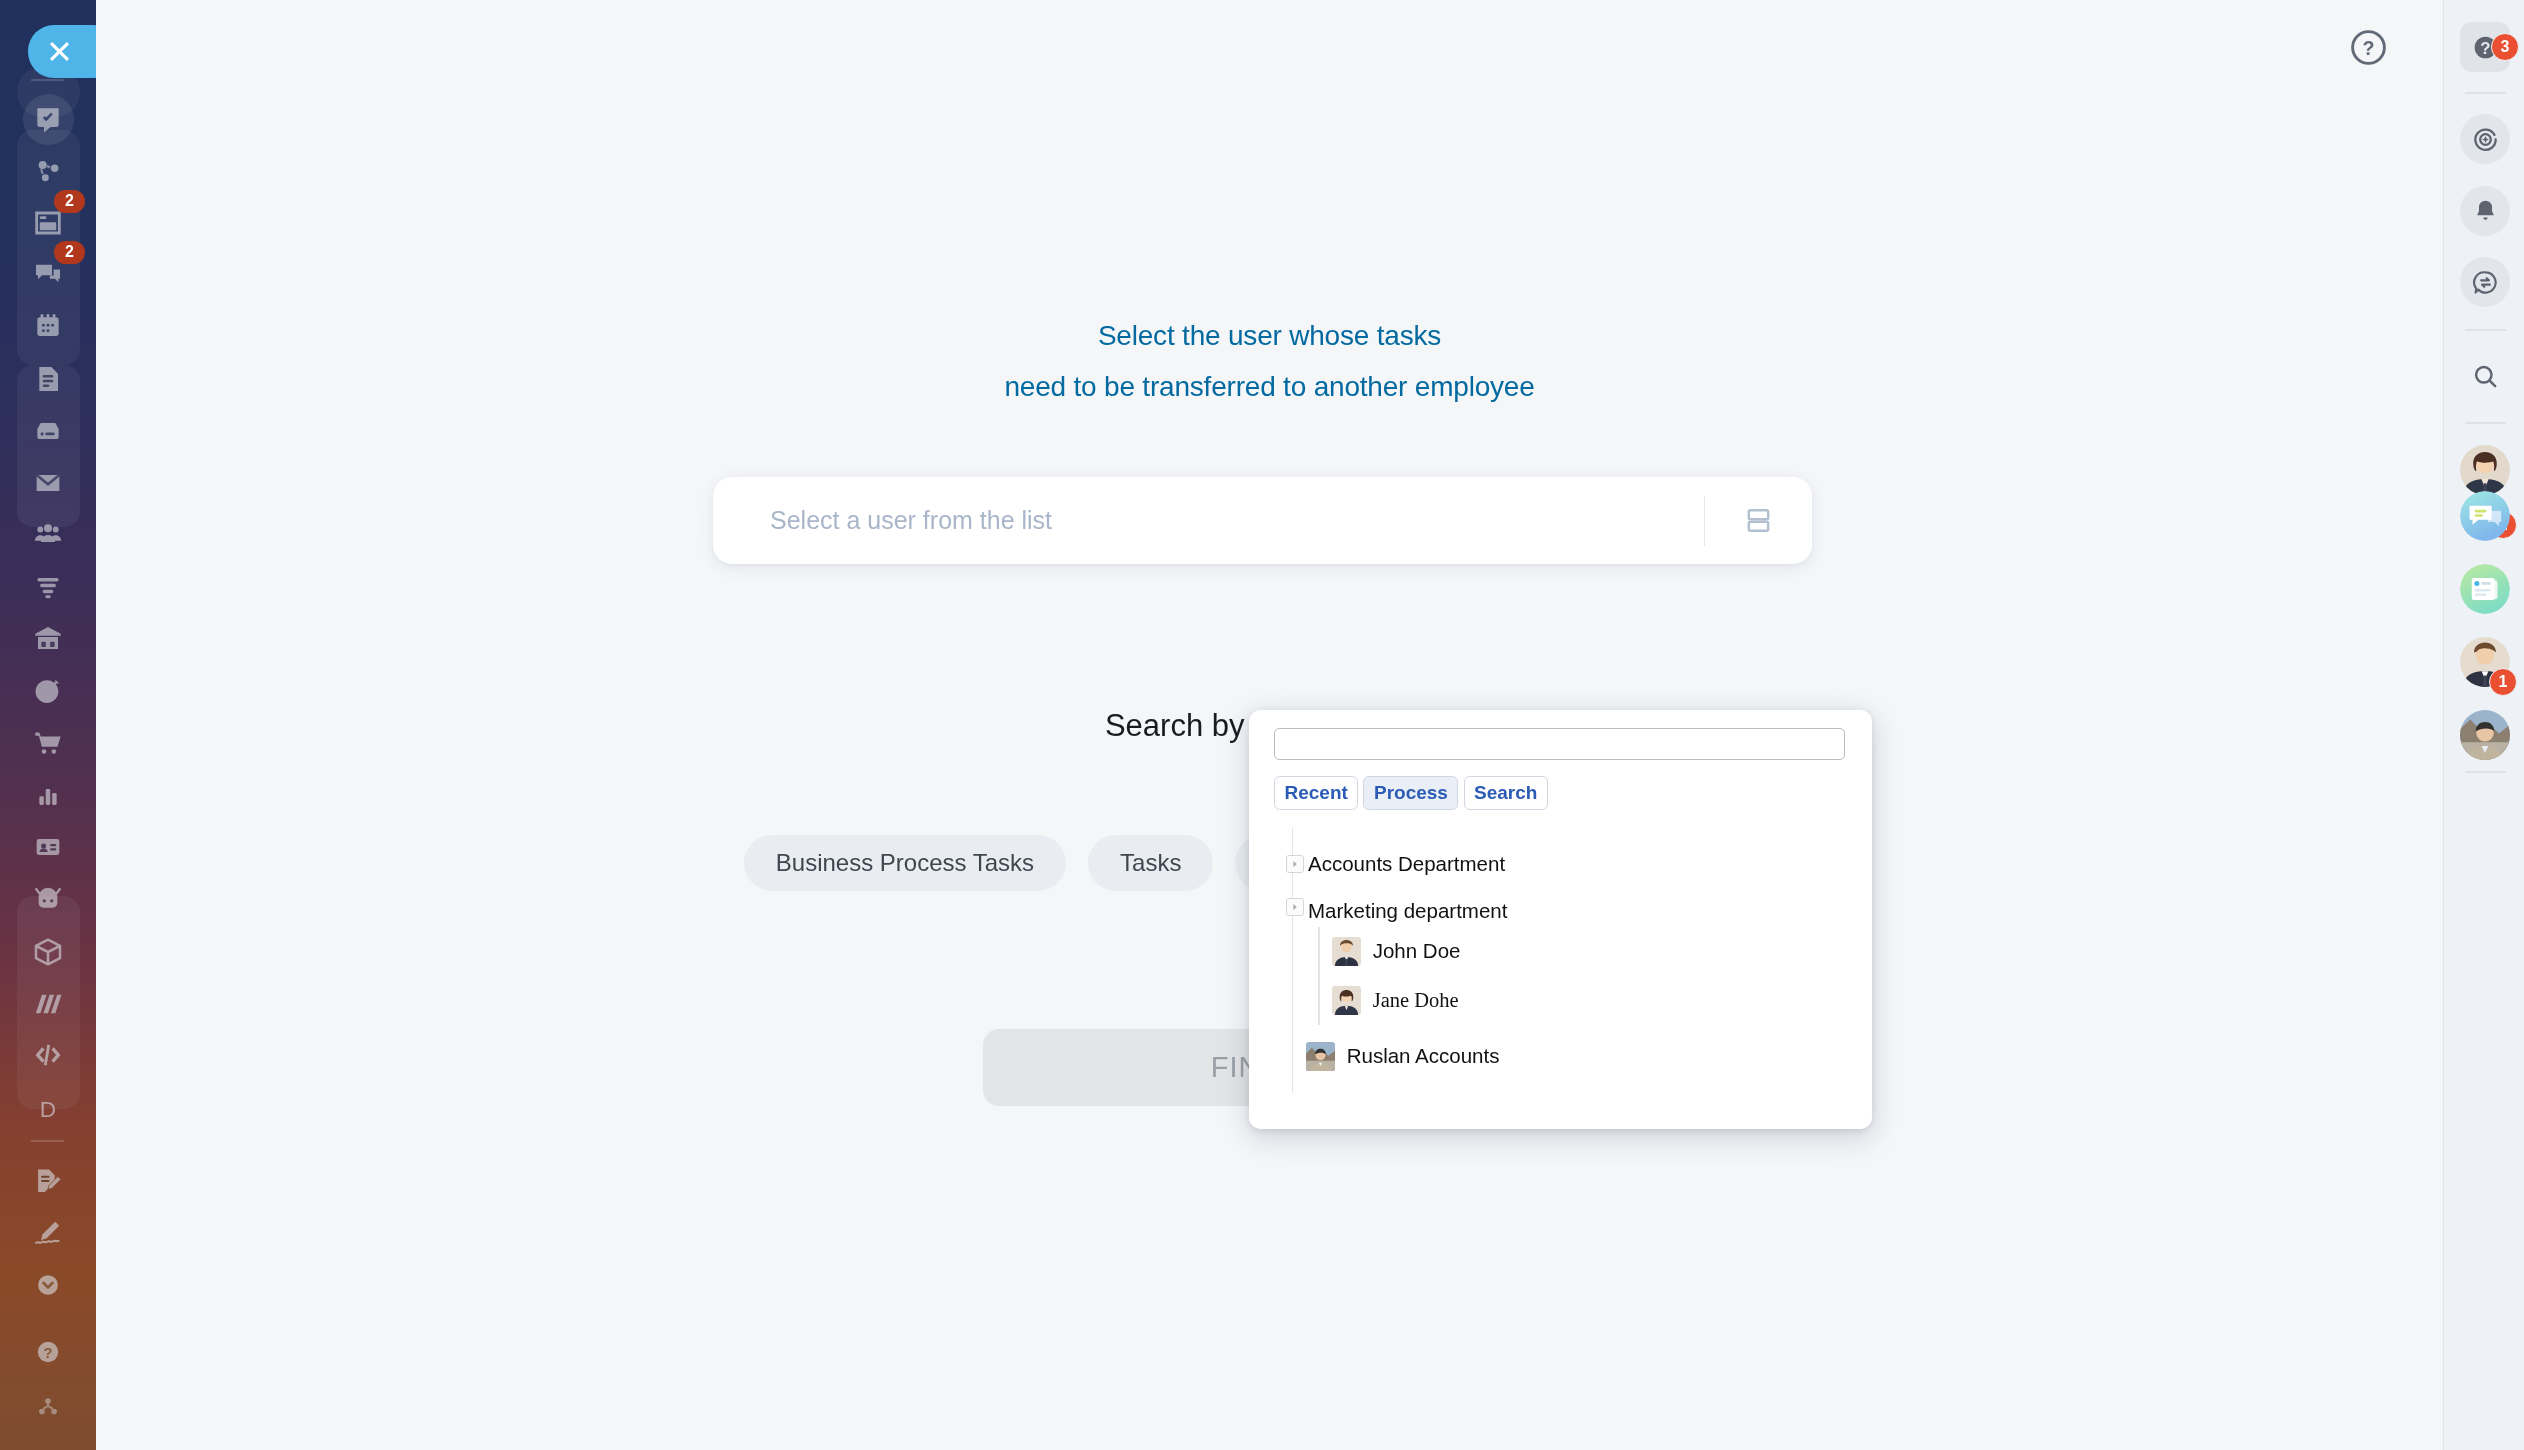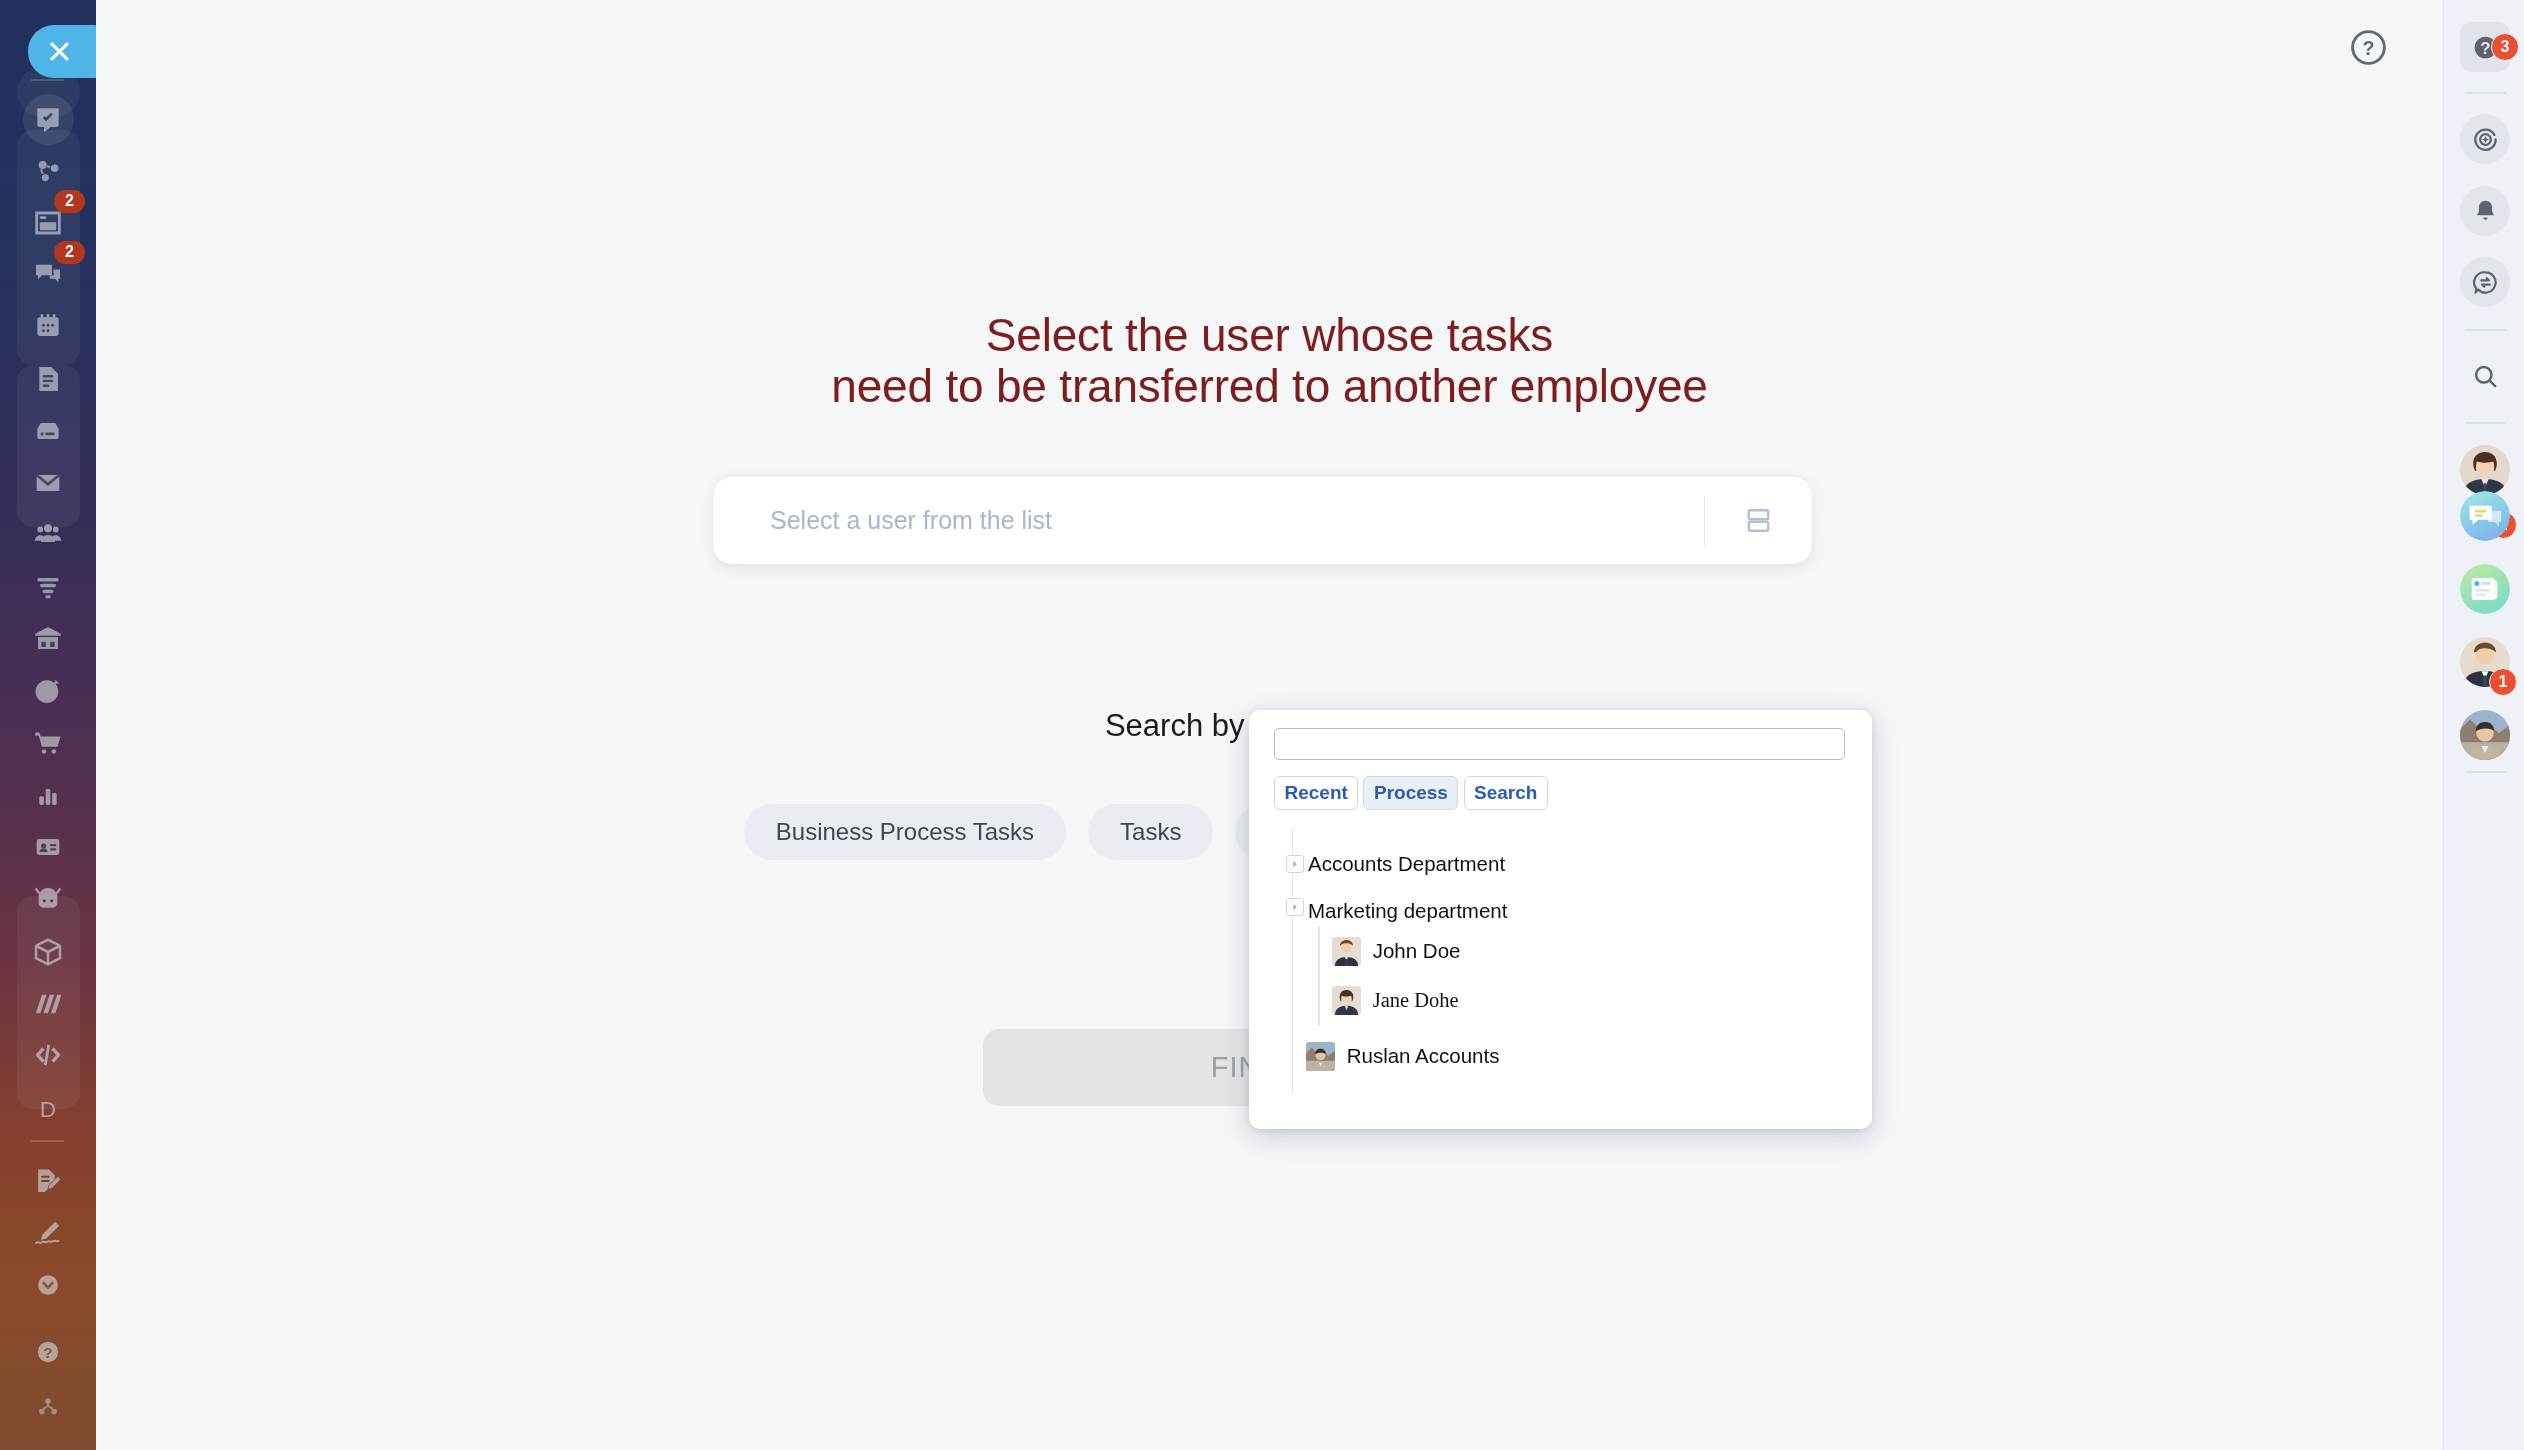--- a/index.html
+++ b/index.html
@@ -87,22 +87,22 @@
   .avatar svg { display: block; width: 50px; height: 50px; }
 
   
   #help-top {
     position: absolute; left: 2348px; top: 27px; width: 41px; height: 41px;
   }
   #help-top svg { display: block; width: 41px; height: 41px; }
 
   #heading {
     position: absolute; left: 96px; top: 310px; width: 2347px;
-    text-align: center; color: #7f1d1d;
-    font-size: 46px; line-height: 51px; font-weight: 400;
+    text-align: center; color: #0369a1;
+    font-size: 28px; line-height: 51px; font-weight: 400;
     letter-spacing: -0.2px;
   }
   #heading .hl { display: block; }
 
   #select-card {
     position: absolute; left: 713px; top: 477px; width: 1099px; height: 87px;
     background: #ffffff; border-radius: 19px;
     box-shadow: 0 3.7px 16px rgba(32,48,80,0.07), 0 1.5px 3.7px rgba(32,48,80,0.04);
     display: flex; align-items: center;
   }
@@ -114,21 +114,21 @@
     width: 107px; height: 87px; display: flex; align-items: center; justify-content: center;
   }
   #select-list-btn svg { display: block; width: 31px; height: 31px; }
 
   #subheading {
     position: absolute; left: 96px; top: 708px; width: 2347px;
     text-align: center; color: #191b1f; font-size: 31px; font-weight: 400;
   }
 
   #chips {
-    position: absolute; left: 96px; top: 804px; width: 2347px;
+    position: absolute; left: 96px; top: 835px; width: 2347px;
     display: flex; justify-content: center; align-items: center; gap: 22px;
   }
   .chip {
     height: 56px; border-radius: 28px; background: #e9edf1; color: #3f464f;
     font-size: 24px; display: flex; align-items: center; padding: 0 32px;
     white-space: nowrap;
   }
 
   #find-btn {
     position: absolute; left: 983px; top: 1029px; width: 527px; height: 77px;

